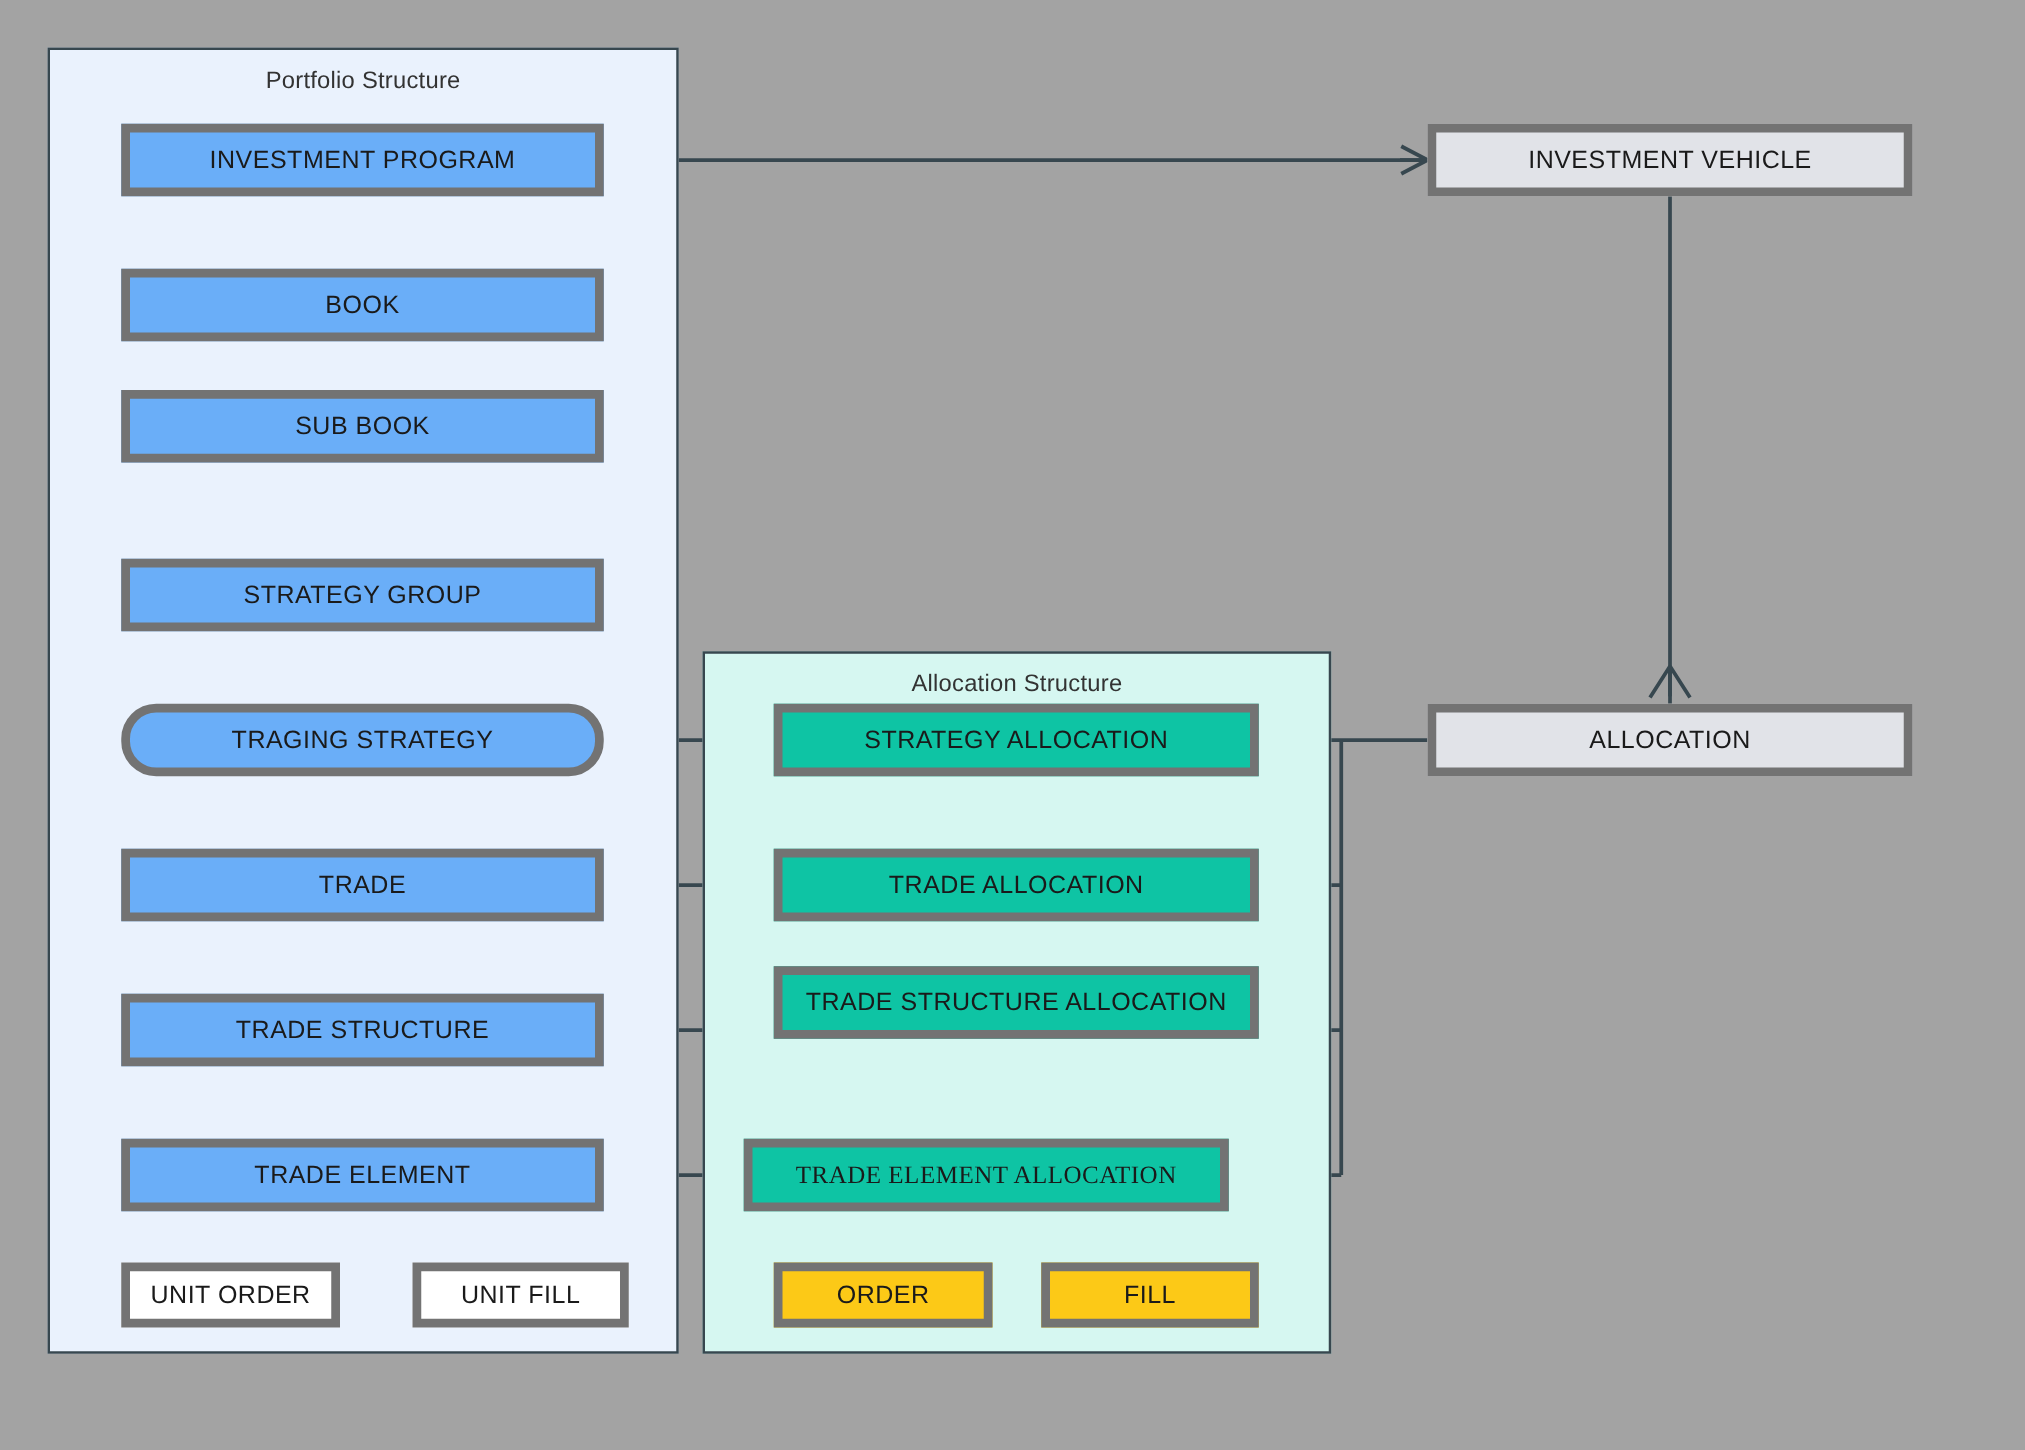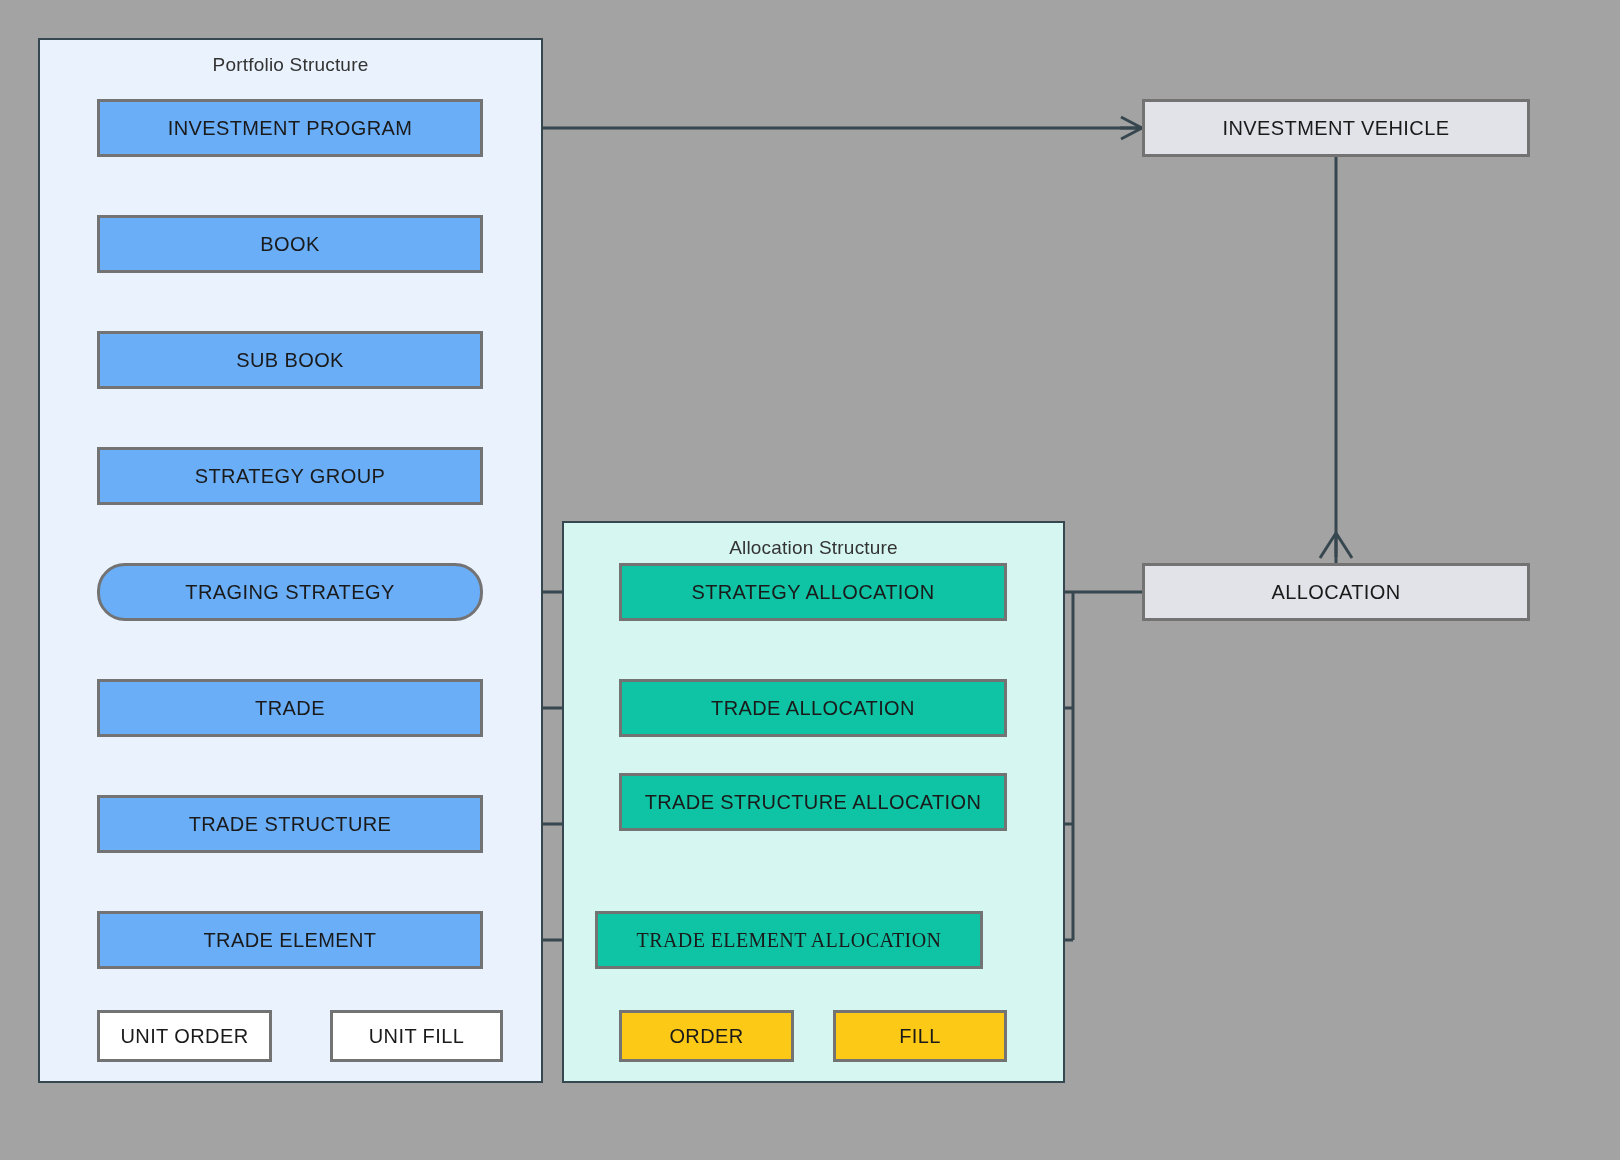--- a/index.html
+++ b/index.html
@@ -32,21 +32,21 @@
     position: absolute;
     width: 100%;
     text-align: center;
     font-size: 19px;
     color: #333333;
     letter-spacing: 0.2px;
   }
   .node {
     position: absolute;
     box-sizing: border-box;
-    border: 3px solid #737373;
+    border: 7px solid #737373;
     display: flex;
     align-items: center;
     justify-content: center;
     font-size: 20px;
     color: #1a1a1a;
     letter-spacing: 0.4px;
     text-align: center;
     z-index: 3;
   }
   .node.blue   { background: #6aaef8; }
@@ -144,21 +144,21 @@
   <div class="container-box" style="left:38px; top:38px; width:505px; height:1045px; background:#eaf2fd;">
     <div class="container-title" style="top:14px;">Portfolio Structure</div>
   </div>
 
   <div class="container-box" style="left:562px; top:521px; width:503px; height:562px; background:#d6f7f1;">
     <div class="container-title" style="top:14px;">Allocation Structure</div>
   </div>
 
   <div class="node blue" style="left:97px; top:99px; width:386px; height:58px;">INVESTMENT PROGRAM</div>
   <div class="node blue" style="left:97px; top:215px; width:386px; height:58px;">BOOK</div>
-  <div class="node blue" style="left:97px; top:331px; width:386px; height:58px;">SUB BOOK</div>
+  <div class="node blue" style="left:97px; top:312px; width:386px; height:58px;">SUB BOOK</div>
   <div class="node blue" style="left:97px; top:447px; width:386px; height:58px;">STRATEGY GROUP</div>
   <div class="node blue" style="left:97px; top:563px; width:386px; height:58px;border-radius:28px;">TRAGING STRATEGY</div>
   <div class="node blue" style="left:97px; top:679px; width:386px; height:58px;">TRADE</div>
   <div class="node blue" style="left:97px; top:795px; width:386px; height:58px;">TRADE STRUCTURE</div>
   <div class="node blue" style="left:97px; top:911px; width:386px; height:58px;">TRADE ELEMENT</div>
   <div class="node white" style="left:97px; top:1010px; width:175px; height:52px;">UNIT ORDER</div>
   <div class="node white" style="left:310px; top:1010px; width:173px; height:52px;margin-left:20px;">UNIT FILL</div>
 
   <div class="node teal" style="left:619px; top:563px; width:388px; height:58px;">STRATEGY ALLOCATION</div>
   <div class="node teal" style="left:619px; top:679px; width:388px; height:58px;">TRADE ALLOCATION</div>

